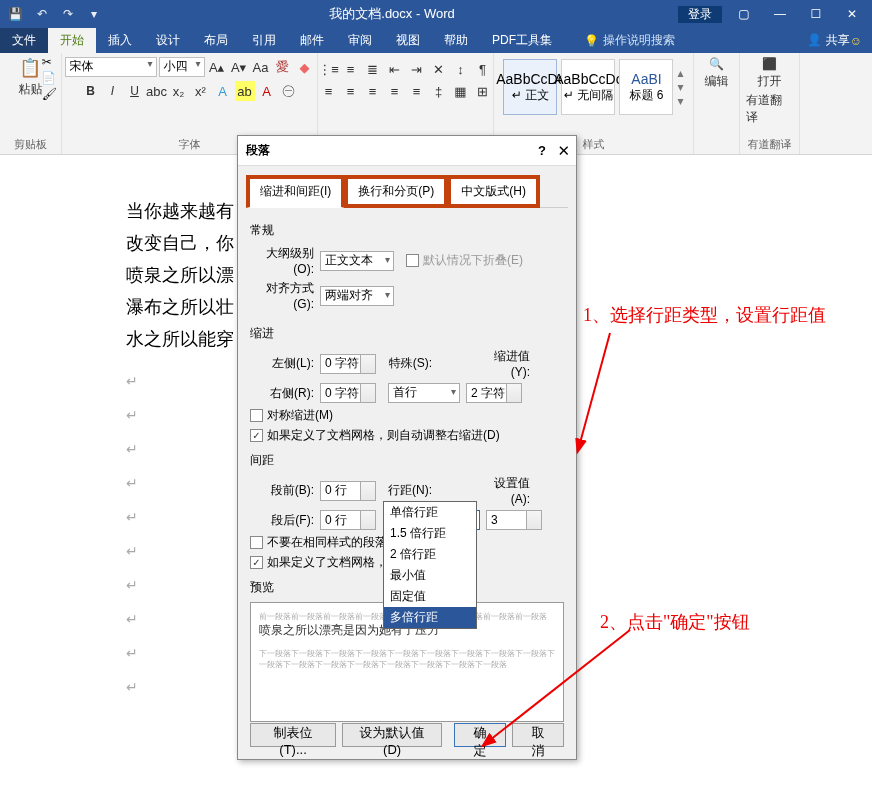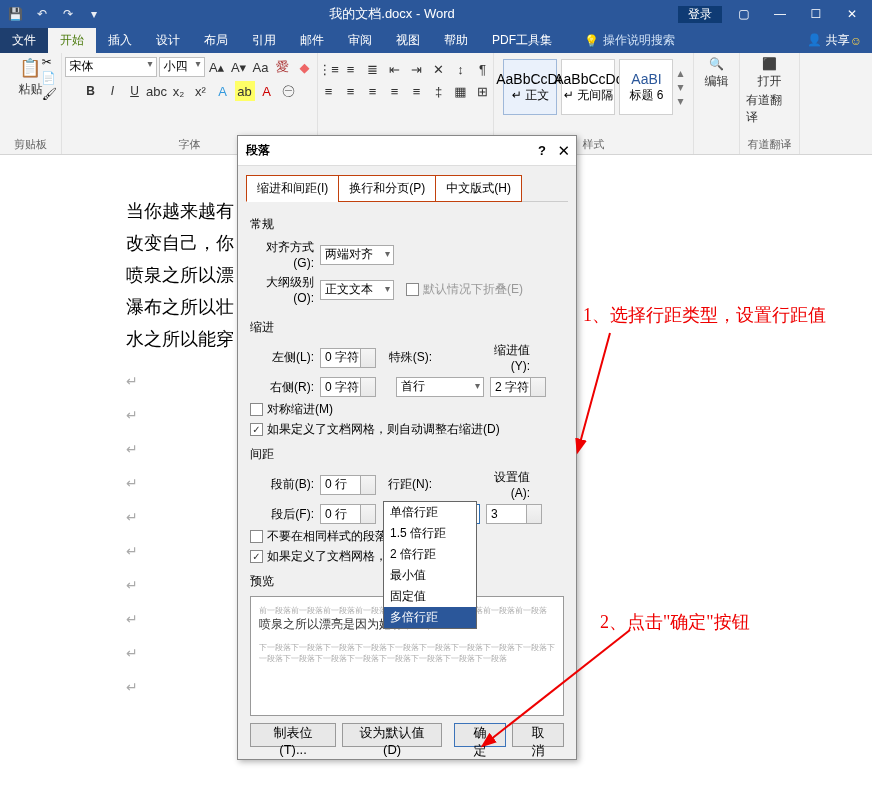--- a/index.html
+++ b/index.html
@@ -33,21 +33,21 @@
 .doc-area{background:#fff;position:absolute;left:0;right:0;top:155px;bottom:0;display:flex;justify-content:center;overflow:hidden}
 .page{background:#fff;width:780px;padding:40px 80px;font-family:"SimSun",serif}
 .page p{font-size:18px;color:#000;line-height:32px}
 .para-mark{color:#aaa;font-family:sans-serif;font-size:14px;margin-top:18px}
 .dialog{position:absolute;left:237px;top:135px;width:340px;height:625px;background:#f0f0f0;border:1px solid #888;box-shadow:2px 2px 6px rgba(0,0,0,.3);z-index:10}
 .dlg-title{height:30px;display:flex;align-items:center;padding:0 8px;font-size:12px;position:relative;background:#fff;border-bottom:1px solid #ddd}
 .dlg-title-txt{font-weight:bold}
 .dlg-close{position:absolute;right:6px;font-size:15px}
 .dlg-help{position:absolute;right:30px;font-size:13px;font-weight:bold}
 .dlg-tabs{display:flex;border-bottom:1px solid #ccc;margin:8px 8px 0}
-.dlg-tab{padding:4px 10px;border:1px solid #c2410c;background:#fff;margin-right:-1px;font-size:12px;position:relative;top:1px}
+.dlg-tab{padding:4px 10px;border:4px solid #c2410c;background:#fff;margin-right:-1px;font-size:12px;position:relative;top:1px}
 .dlg-tab.active{border-bottom:1px solid #fff}
 .dlg-body{padding:8px 12px;font-size:12px}
 .grp-lbl{font-size:12px;margin:6px 0;color:#000}
 .frow{display:flex;align-items:center;gap:6px;margin:4px 0;font-size:12px}
 .flabel{width:64px;text-align:right}
 .flabel2{width:50px;text-align:right}
 .fsel{border:1px solid #aaa;background:#fff;height:20px;padding:0 16px 0 4px;position:relative;font-size:12px}
 .fsel::after{content:"▾";position:absolute;right:3px;color:#666;font-size:10px;top:2px}
 .spin{border:1px solid #aaa;background:#fff;height:20px;display:flex;align-items:center;width:56px;position:relative;padding:0 14px 0 4px}
 .spin::after{content:"";position:absolute;right:0;top:0;width:14px;height:100%;border-left:1px solid #aaa;background:linear-gradient(#f5f5f5,#e8e8e8)}
@@ -238,48 +238,48 @@
     <span class="dlg-close">✕</span>
   </div>
   <div class="dlg-tabs">
     <div class="dlg-tab active">缩进和间距(I)</div>
     <div class="dlg-tab">换行和分页(P)</div>
     <div class="dlg-tab">中文版式(H)</div>
   </div>
   <div class="dlg-body">
     <div class="grp-lbl">常规</div>
     <div class="frow">
-      <span class="flabel">对齐方式(G):</span>
-      <div class="fsel" style="width:74px">两端对齐</div>
-    </div>
-    <div class="frow">
       <span class="flabel">大纲级别(O):</span>
       <div class="fsel" style="width:74px">正文文本</div>
       <div class="chk" style="margin-left:6px">
         <div class="chkbox"></div>
         <span style="color:#999">默认情况下折叠(E)</span>
       </div>
     </div>
+    <div class="frow">
+      <span class="flabel">对齐方式(G):</span>
+      <div class="fsel" style="width:74px">两端对齐</div>
+    </div>
 
     <div class="grp-lbl" style="margin-top:14px">缩进</div>
     <div class="frow">
       <span class="flabel">左侧(L):</span>
       <div class="spin">
           <span>0 字符</span>
         </div>
       <span class="flabel2">特殊(S):</span>
       <span style="width:36px"></span>
       <span class="flabel2">缩进值(Y):</span>
     </div>
     <div class="frow">
       <span class="flabel">右侧(R):</span>
       <div class="spin">
           <span>0 字符</span>
         </div>
-      <div class="fsel" style="width:88px;margin-left:14px">首行</div>
+      <div class="fsel" style="width:72px;margin-left:6px">首行</div>
       <div class="spin">
           <span>2 字符</span>
         </div>
     </div>
     <div class="chk">
         <div class="chkbox"></div>
         <span>对称缩进(M)</span>
       </div>
     <div class="chk">
         <div class="chkbox">✓</div>

